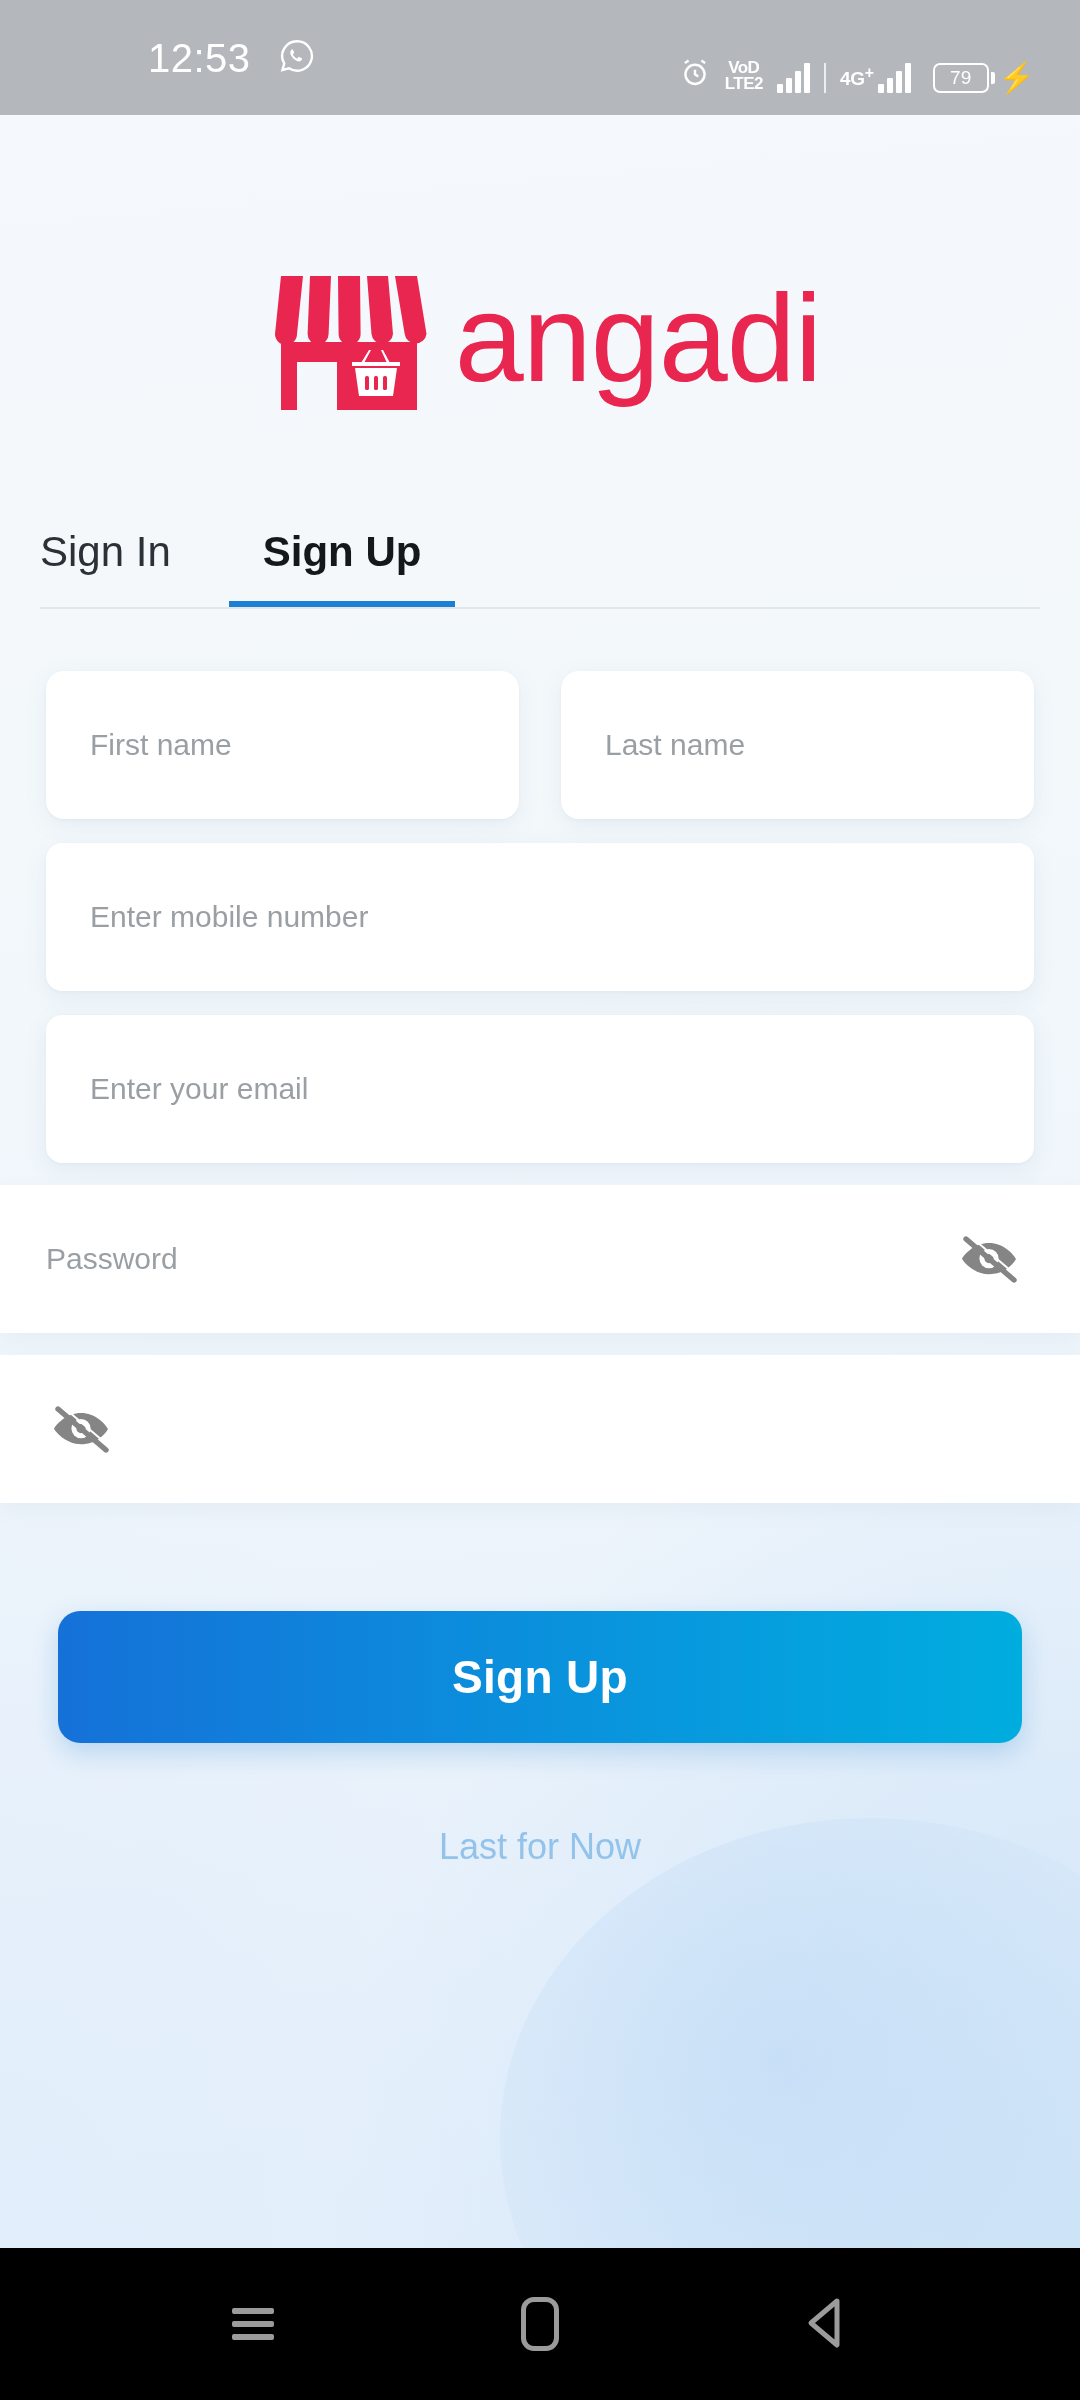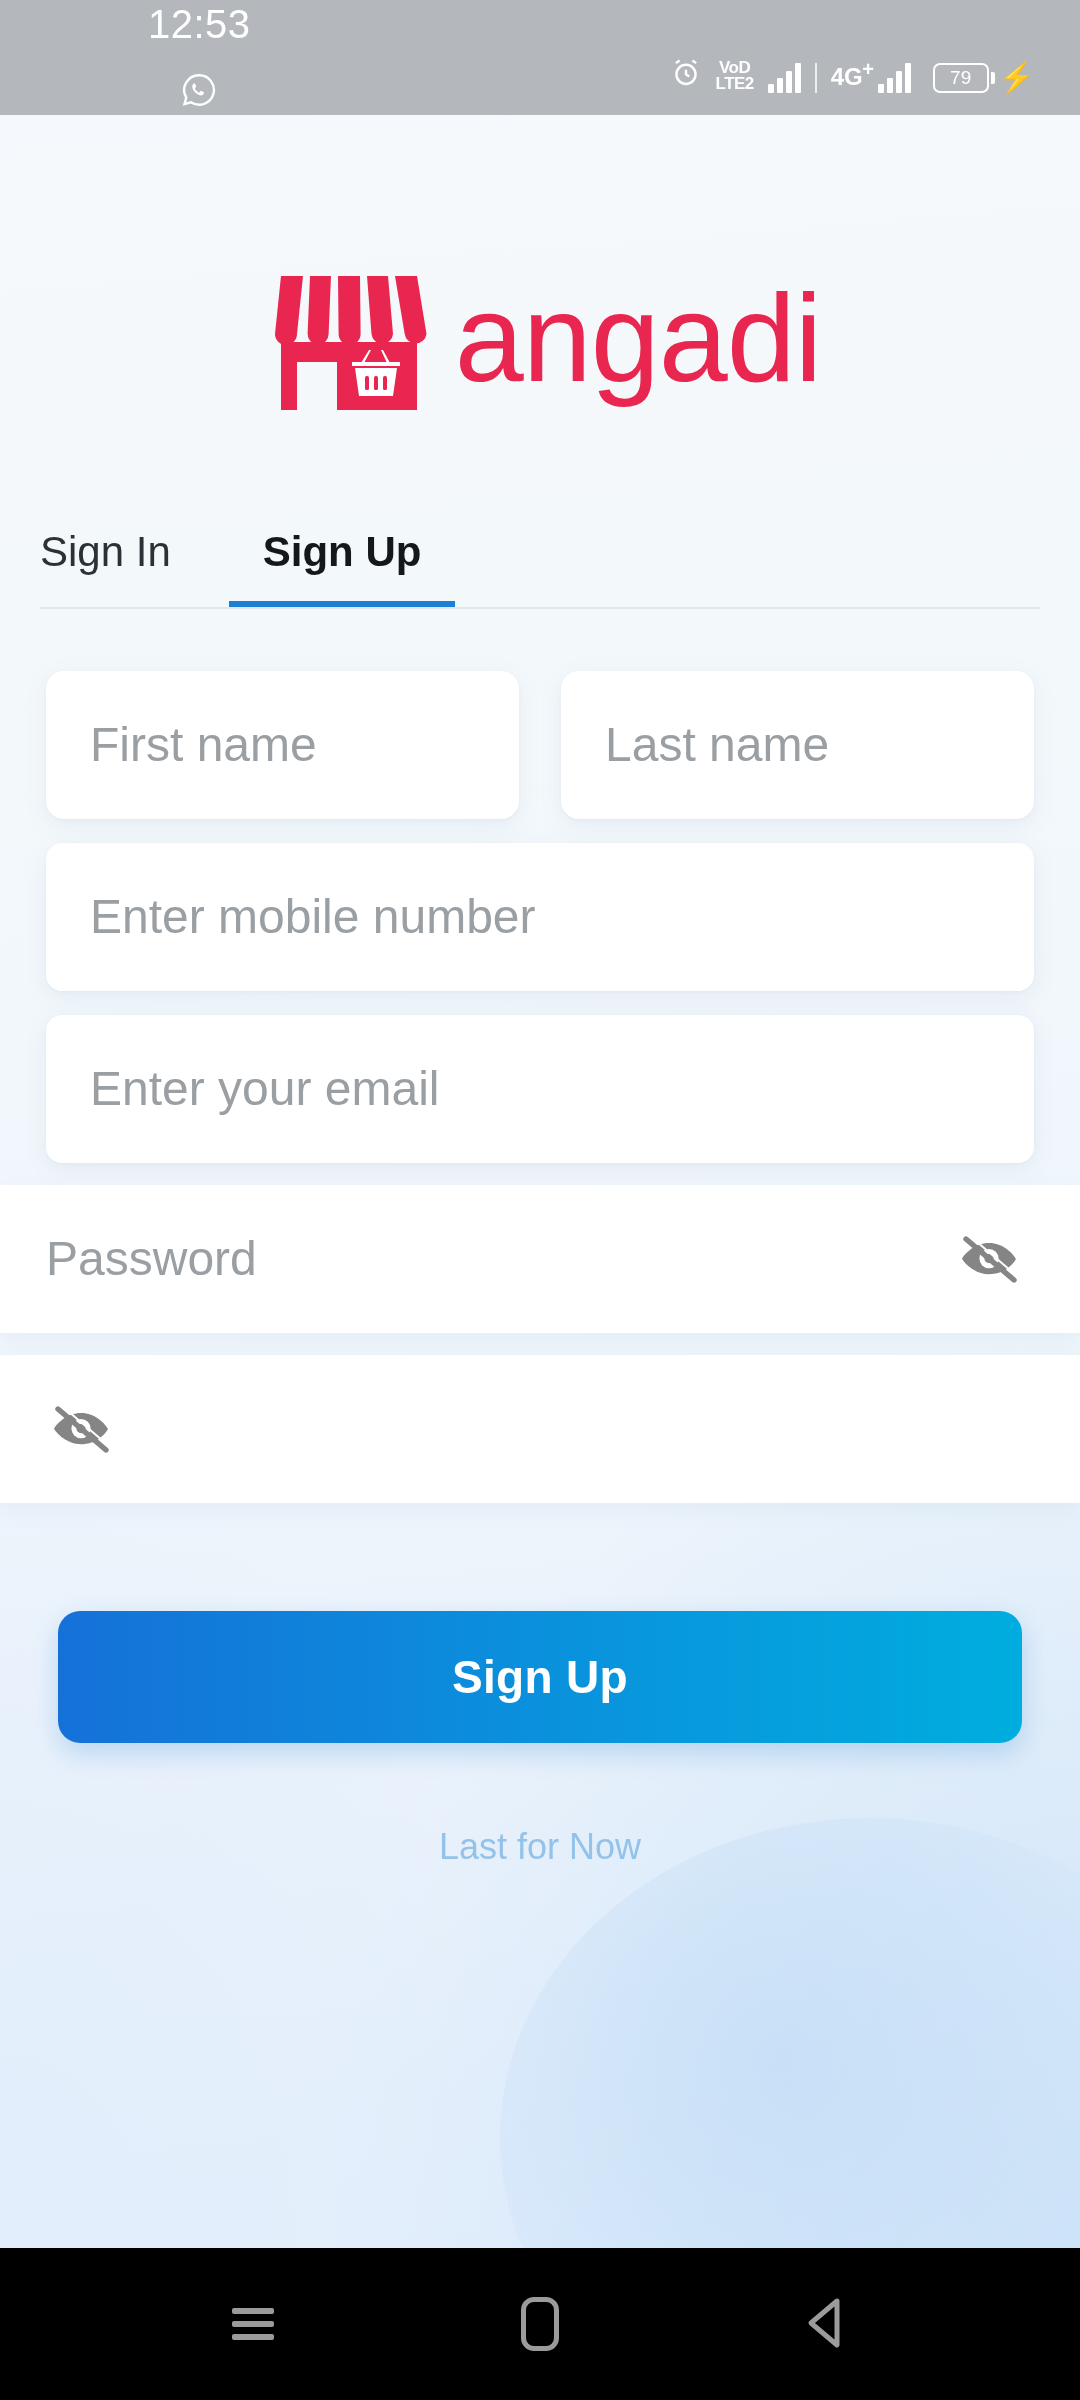--- a/index.html
+++ b/index.html
@@ -34,21 +34,20 @@
     align-items: center;
     padding: 0 44px 0 0;
     color: #ffffff;
     z-index: 20;
   }
   .status-left {
     display: flex;
     align-items: center;
     gap: 28px;
     margin-left: 148px;
-    flex-direction: column;
   }
   .status-clock {
     font-size: 40px;
     font-weight: 400;
     letter-spacing: 0.5px;
     line-height: 1;
     color: #ffffff;
   }
   .status-right {
     margin-left: auto;
@@ -86,21 +85,21 @@
     width: 2px;
     height: 30px;
     background: rgba(255,255,255,0.75);
   }
   .net-group {
     display: flex;
     align-items: flex-end;
     gap: 4px;
   }
   .net-label {
-    font-size: 24px;
+    font-size: 19px;
     font-weight: 700;
     line-height: 1;
     position: relative;
     top: -4px;
     letter-spacing: -0.3px;
   }
   .battery {
     display: flex;
     align-items: center;
     gap: 2px;
@@ -216,21 +215,21 @@
   .field {
     background: #ffffff;
     border-radius: 18px;
     height: 148px;
     display: flex;
     align-items: center;
     padding: 0 44px;
     box-shadow: 0 6px 22px rgba(110,140,170,0.10), 0 1px 3px rgba(110,140,170,0.06);
   }
   .field .ph {
-    font-size: 48px;
+    font-size: 30px;
     color: #9a9fa4;
     line-height: 1;
     font-weight: 400;
   }
   .field.half { flex: 1 1 0; }
 
   .field.wide {
     margin: 24px 46px 0 46px;
     border-radius: 16px;
   }

